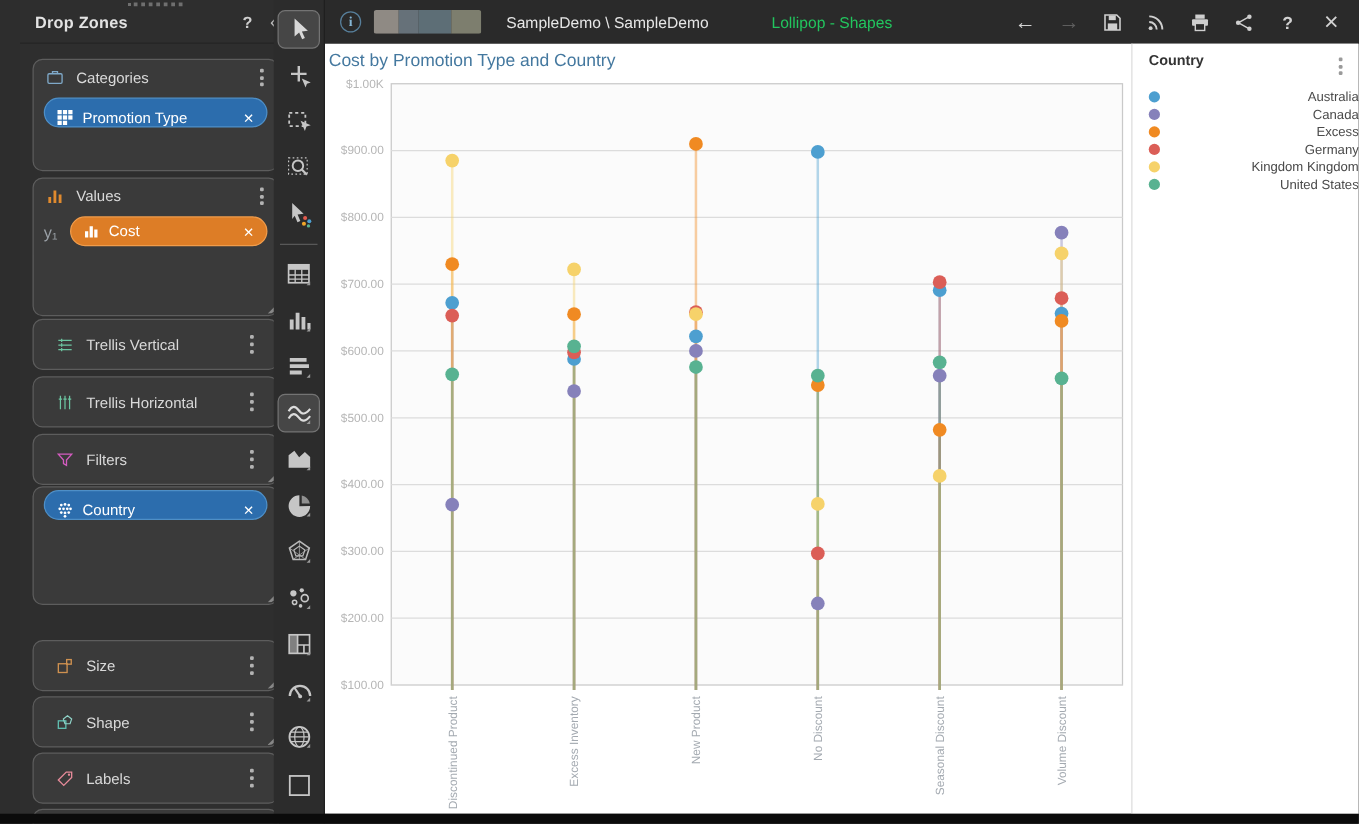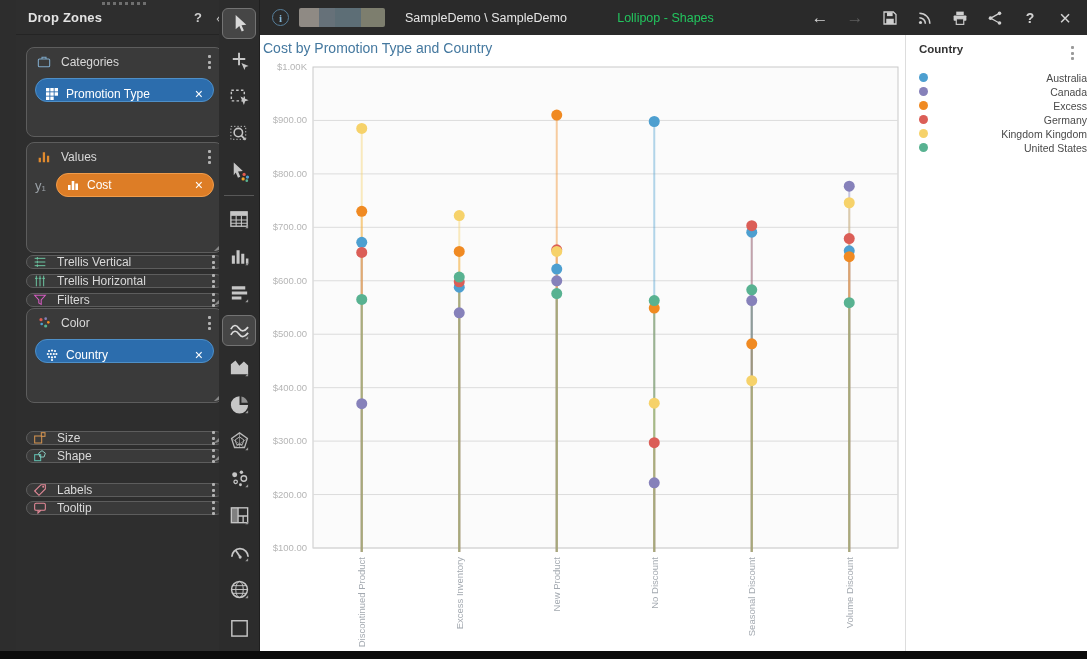--- a/index.html
+++ b/index.html
@@ -9,21 +9,21 @@
 
   
   .sidebar { position:absolute; left:16px; top:0; width:218px; height:659px; background:#2e2e2e; border-right:1px solid #222; }
   .sb-header { position:relative; height:35px; border-bottom:1px solid #242424; display:flex; align-items:center; padding:0 12px; }
   .grip { position:absolute; top:2px; left:86px; width:44px; border-top:3px dotted #6f6f6f; }
   .sb-title { color:#e3e3e3; font-size:13px; font-weight:bold; letter-spacing:.2px; }
   .sb-help { margin-left:auto; color:#cfcfcf; font-size:13px; font-weight:bold; cursor:default; }
   .sb-collapse { margin-left:14px; color:#bdbdbd; font-size:15px; line-height:1; }
   .zones { position:absolute; left:0; right:0; top:35px; bottom:0; padding:12px 10px 0 10px; overflow:hidden; }
   .zone-box, .zone-bar { position:relative; background:#3a3a3a; border:1px solid #5d5d5d; border-radius:8px; }
-  .zone-bar { height:14px; display:flex; align-items:center; padding:0 4px;text-align:center; }
+  .zone-bar { height:41px; display:flex; align-items:center; padding:0 16px;text-align:center; }
   .zone-head { height:28px; display:flex; align-items:center; padding:0 8px; }
   .zone-bar .zone-head { padding:0; width:100%; height:100%; }
   .zicon { width:18px; height:18px; display:inline-flex; align-items:center; justify-content:center; margin-right:8px; }
   .zicon svg { width:16px; height:16px; }
   .zlabel { color:#d9d9d9; font-size:12px; }
   .kebab { margin-left:auto; display:flex; flex-direction:column; align-items:center; padding:2px 3px; cursor:pointer; }
   .kebab i { width:3px; height:3px; background:#b2b2b2; border-radius:1px; display:block; margin:1.3px 0; }
   .pill-row { display:flex; align-items:center; padding:2px 8px 0 8px; }
   .prefix { color:#9aa0a6; font-size:13px; margin-right:5px; width:16px; }
   .pill { flex:1; height:24px; border-radius:12px; display:flex; align-items:center; padding:0 9px; color:#fff; font-size:12px; }
@@ -195,37 +195,20 @@
             <span class="zlabel">Filters</span>
             <span class="kebab">
               <i></i>
               <i></i>
               <i></i>
             </span>
           </div>
           <span class="corner"></span>
         </div>
         <div class="zone-box" style="height: 95px; margin-bottom: 28px;">
-          <div class="zone-head">
-            <span class="zicon">
-              <svg viewBox="0 0 24 24">
-                <circle cx="7.5" cy="7" r="2.4" fill="#e25b4e"></circle>
-                <circle cx="14.5" cy="5.5" r="2" fill="#8681ba"></circle>
-                <circle cx="18.5" cy="11" r="2" fill="#f08a22"></circle>
-                <circle cx="8.5" cy="13.5" r="2" fill="#4d9fd0"></circle>
-                <circle cx="14.5" cy="16.5" r="2.4" fill="#58b291"></circle>
-              </svg>
-            </span>
-            <span class="zlabel">Color</span>
-            <span class="kebab">
-              <i></i>
-              <i></i>
-              <i></i>
-            </span>
-          </div>
           <div class="pill-row">
             <div class="pill blue">
               <span class="picon">
                 <svg viewBox="0 0 14 14">
                   <g fill="#fff">
                     <circle cx="4" cy="3" r="1.1"></circle>
                     <circle cx="7" cy="2.5" r="1.1"></circle>
                     <circle cx="10" cy="3" r="1.1"></circle>
                     <circle cx="2.8" cy="6" r="1.1"></circle>
                     <circle cx="5.8" cy="6" r="1.1"></circle>
@@ -254,21 +237,21 @@
             </span>
             <span class="zlabel">Size</span>
             <span class="kebab">
               <i></i>
               <i></i>
               <i></i>
             </span>
           </div>
           <span class="corner"></span>
         </div>
-        <div class="zone-bar" style="margin-bottom: 20px;">
+        <div class="zone-bar" style="margin-bottom: 4px;">
           <div class="zone-head">
             <span class="zicon">
               <svg viewBox="0 0 24 24">
                 <rect x="4" y="10" width="9" height="9" fill="none" stroke="#5fbcae" stroke-width="1.6"></rect>
                 <path d="M15 4l5 3.8-1.9 5.7h-6.2L10 7.8z" fill="none" stroke="#8fd3c8" stroke-width="1.4"></path>
               </svg>
             </span>
             <span class="zlabel">Shape</span>
             <span class="kebab">
               <i></i>

